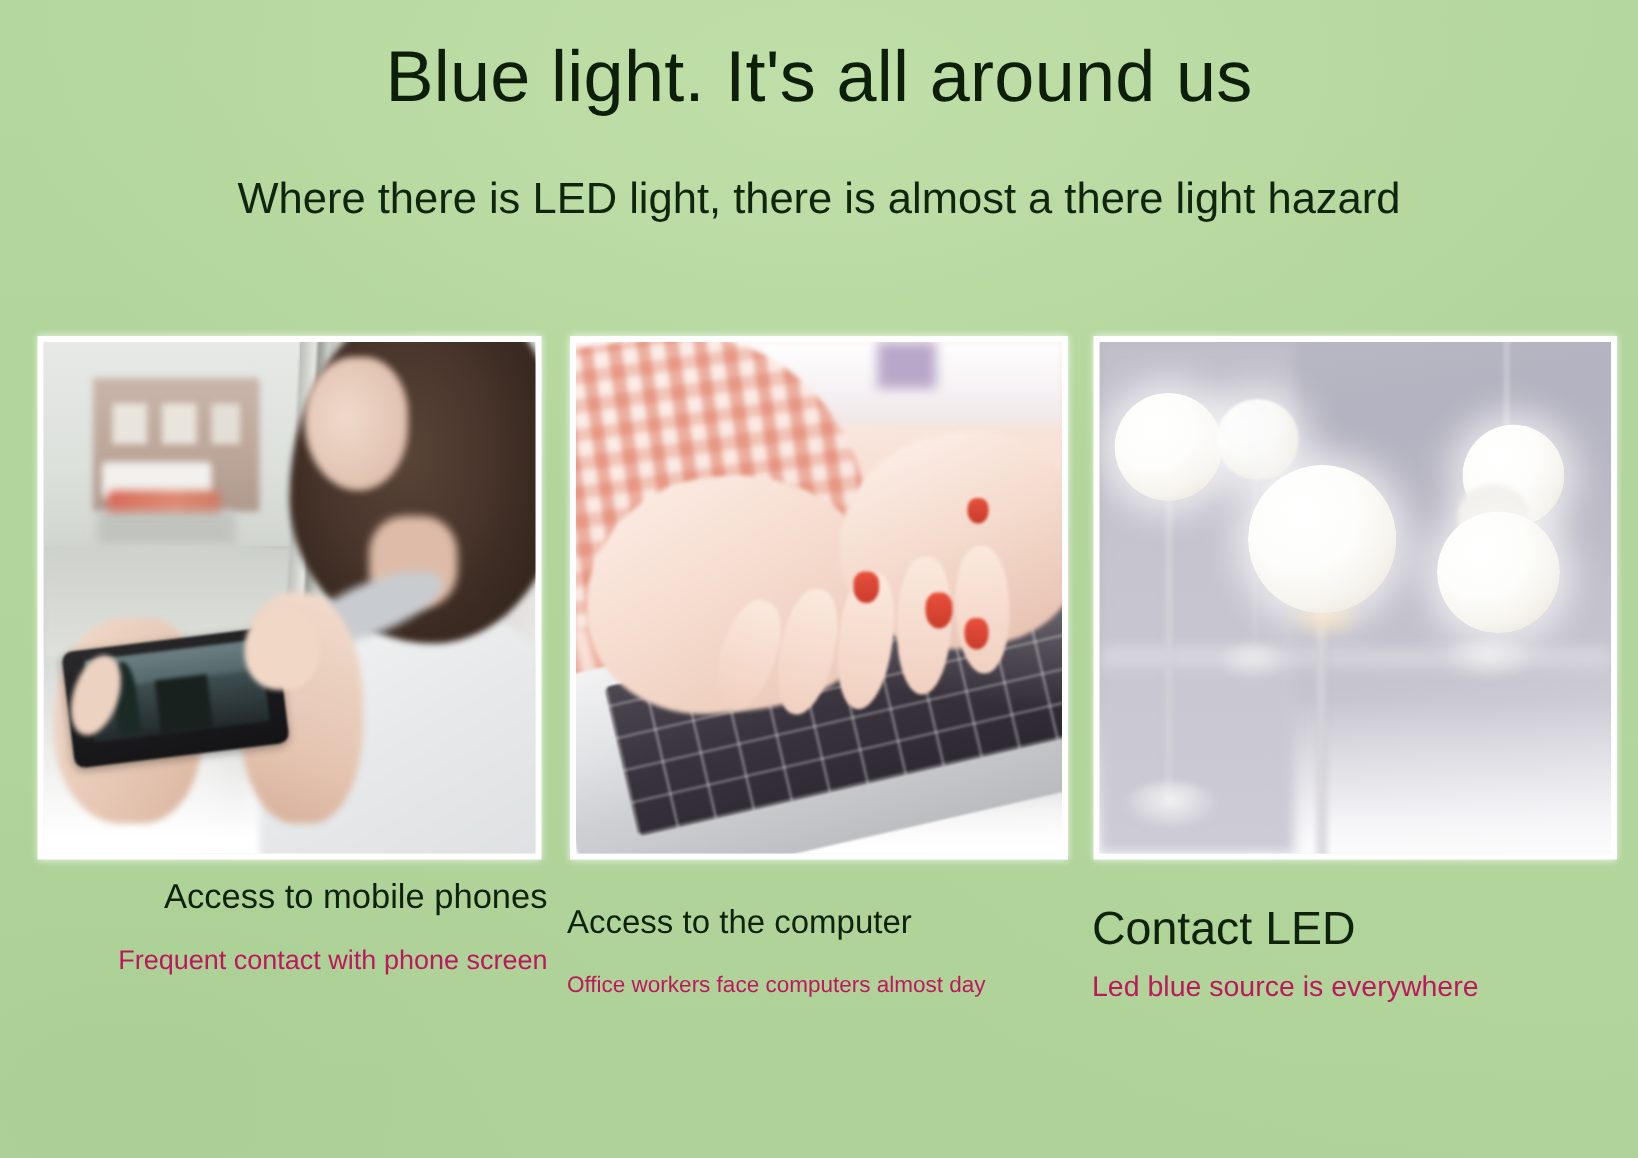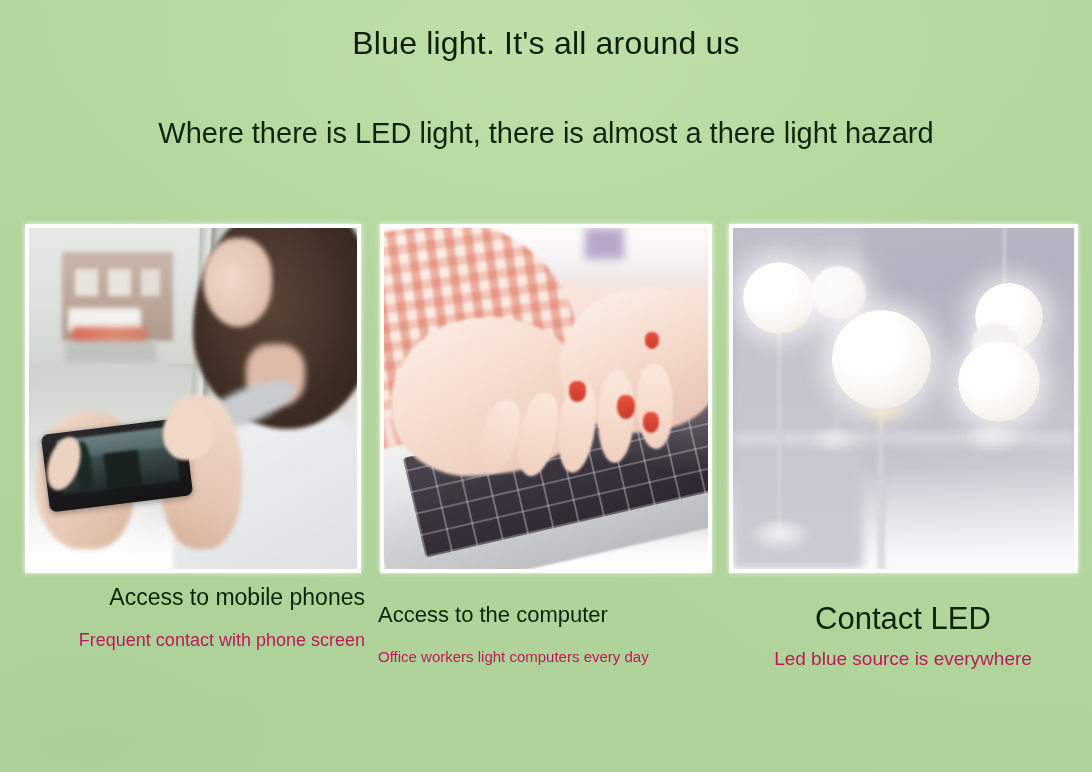--- a/index.html
+++ b/index.html
@@ -17,21 +17,21 @@
       radial-gradient(ellipse 70% 55% at 50% 8%,  rgba(196,226,172,0.75) 0%, rgba(196,226,172,0) 70%),
       radial-gradient(ellipse 45% 40% at 8% 95%,  rgba(168,206,146,0.55) 0%, rgba(168,206,146,0) 72%),
       radial-gradient(ellipse 55% 45% at 95% 72%, rgba(182,216,159,0.55) 0%, rgba(182,216,159,0) 75%),
       linear-gradient(180deg, #b4d79d 0%, #b0d49a 55%, #aed298 100%);
     pointer-events:none;
   }
 
   .page-title {
     position:absolute; left:0; top:26px; width:1092px;
     text-align:center;
-    font-size:32px; font-weight:400; letter-spacing:0.2px;
+    font-size:48px; font-weight:400; letter-spacing:0.2px;
     color:#0d1f0a;
     line-height:1.1;
   }
   .page-subtitle {
     position:absolute; left:0; top:116px; width:1092px;
     text-align:center;
     font-size:29px; font-weight:400;
     color:#10250d;
     line-height:1.2;
   }
@@ -352,21 +352,21 @@
   .caption-sub   { font-weight:400; color:#be185d; line-height:1.15; }
 
   #cap-phone     { left:25px;  top:584px; width:340px; text-align:right; }
   #cap-phone .caption-title { font-size:23px; }
   #cap-phone .caption-sub   { font-size:18px; margin-top:20px; }
 
   #cap-computer  { left:378px; top:602px; width:336px; text-align:left; }
   #cap-computer .caption-title { font-size:22px; }
   #cap-computer .caption-sub   { font-size:15px; margin-top:21px; }
 
-  #cap-led       { left:728px; top:601px; width:350px; text-align:center; }
+  #cap-led       { left:728px; top:601px; width:350px; }
   #cap-led .caption-title { font-size:31px; }
   #cap-led .caption-sub   { font-size:19px; margin-top:11px; }
 </style>
 </head>
 <body>
 
 <div class="bg-wash"></div>
 
 <h1 class="page-title">Blue light. It's all around us</h1>
 <h2 class="page-subtitle">Where there is LED light, there is almost a there light hazard</h2>
@@ -461,19 +461,19 @@
 
 </div>
 
 <div class="caption-block" id="cap-phone">
   <div class="caption-title">Access to mobile phones</div>
   <div class="caption-sub">Frequent contact with phone screen</div>
 </div>
 
 <div class="caption-block" id="cap-computer">
   <div class="caption-title">Access to the computer</div>
-  <div class="caption-sub">Office workers light computers every day</div>
+  <div class="caption-sub">Office workers face computers almost day</div>
 </div>
 
 <div class="caption-block" id="cap-led">
   <div class="caption-title">Contact LED</div>
   <div class="caption-sub">Led blue source is everywhere</div>
 </div>
 
 </body></html>

